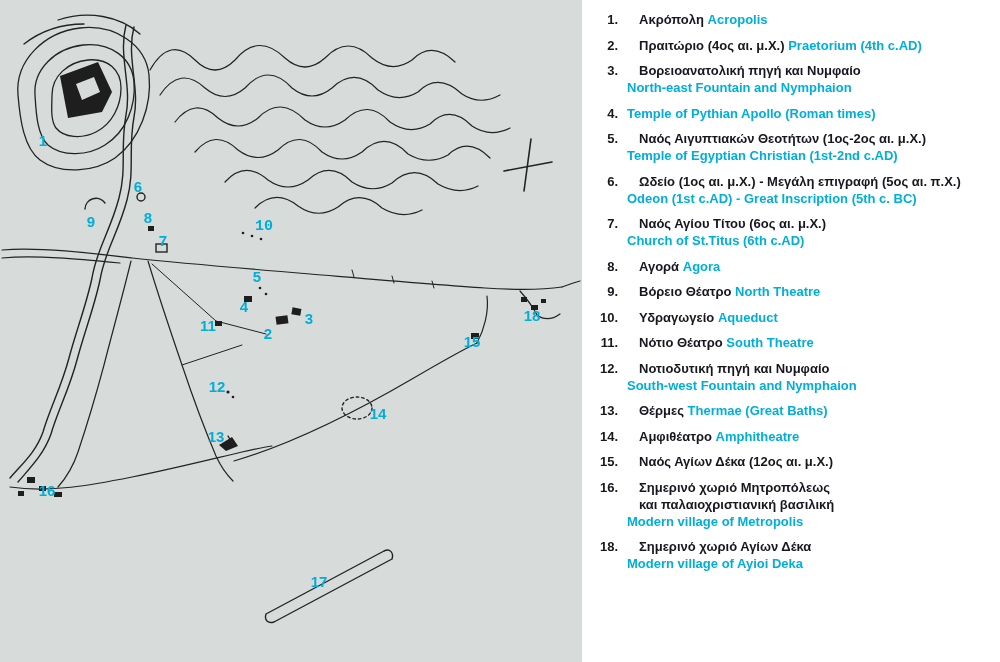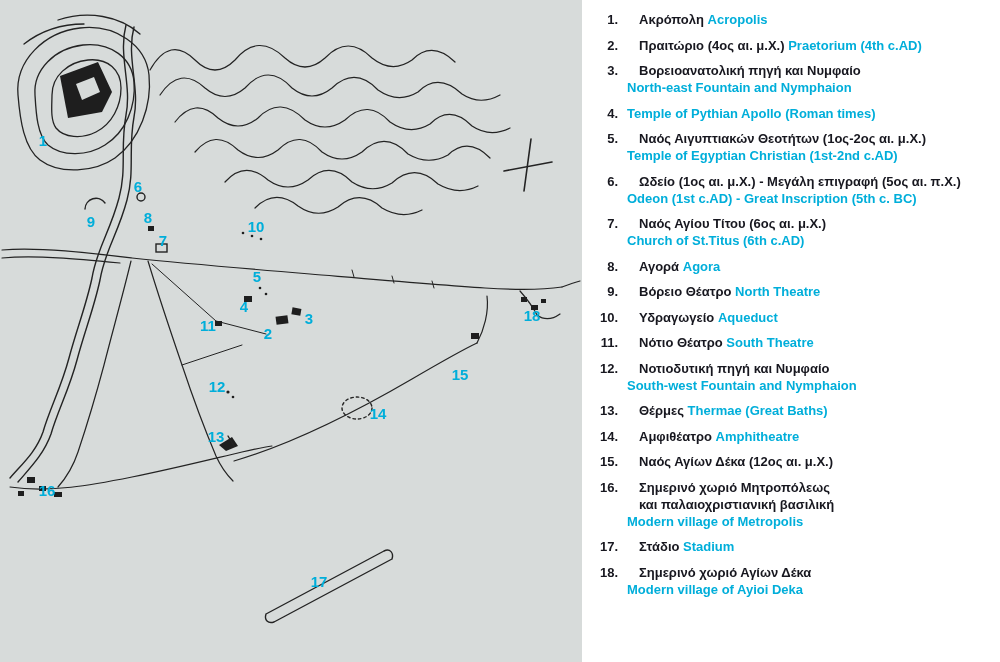--- a/index.html
+++ b/index.html
@@ -150,26 +150,26 @@
     <div>
         <span class="map-marker" style="left: 43px; top: 140px;">1</span>
         <span class="map-marker" style="left: 268px; top: 333px;">2</span>
         <span class="map-marker" style="left: 309px; top: 318px;">3</span>
         <span class="map-marker" style="left: 244px; top: 306px;">4</span>
         <span class="map-marker" style="left: 257px; top: 276px;">5</span>
         <span class="map-marker" style="left: 138px; top: 186px;">6</span>
         <span class="map-marker" style="left: 163px; top: 240px;">7</span>
         <span class="map-marker" style="left: 148px; top: 217px;">8</span>
         <span class="map-marker" style="left: 91px; top: 221px;">9</span>
-        <span class="map-marker" style="left: 256px; top: 226px;">10</span>
+        <span class="map-marker" style="left: 264px; top: 226px; font-family: Liberation Mono, monospace;">10</span>
         <span class="map-marker" style="left: 208px; top: 325px;">11</span>
         <span class="map-marker" style="left: 217px; top: 386px;">12</span>
         <span class="map-marker" style="left: 216px; top: 436px;">13</span>
         <span class="map-marker" style="left: 378px; top: 413px;">14</span>
-        <span class="map-marker" style="left: 460px; top: 341px; margin-top: 33px;">15</span>
+        <span class="map-marker" style="left: 472px; top: 341px;">15</span>
         <span class="map-marker" style="left: 47px; top: 490px;">16</span>
         <span class="map-marker" style="left: 319px; top: 581px;">17</span>
         <span class="map-marker" style="left: 532px; top: 315px;">18</span>
       </div>
   </div>
 
   <div class="legend-panel">
     <ol class="legend-list">
         <li class="legend-item">
           <span class="item-num">1.</span>
@@ -268,26 +268,20 @@
         </li>
         <li class="legend-item">
           <span class="item-num">16.</span>
           <div class="item-body">
             <div class="item-line"><span class="greek">Σημερινό χωριό Μητροπόλεως</span></div>
             <div class="item-line"><span class="greek">και παλαιοχριστιανική βασιλική</span></div>
             <div class="item-line"><span class="english">Modern village of Metropolis</span></div>
           </div>
         </li>
         <li class="legend-item">
-          <span class="item-num">17.</span>
-          <div class="item-body">
-            <div class="item-line"><span class="greek">Στάδιο</span> <span class="english">Stadium</span></div>
-          </div>
-        </li>
-        <li class="legend-item">
           <span class="item-num">18.</span>
           <div class="item-body">
             <div class="item-line"><span class="greek">Σημερινό χωριό Αγίων Δέκα</span></div>
             <div class="item-line"><span class="english">Modern village of Ayioi Deka</span></div>
           </div>
         </li>
       </ol>
   </div>
 
 </div>

